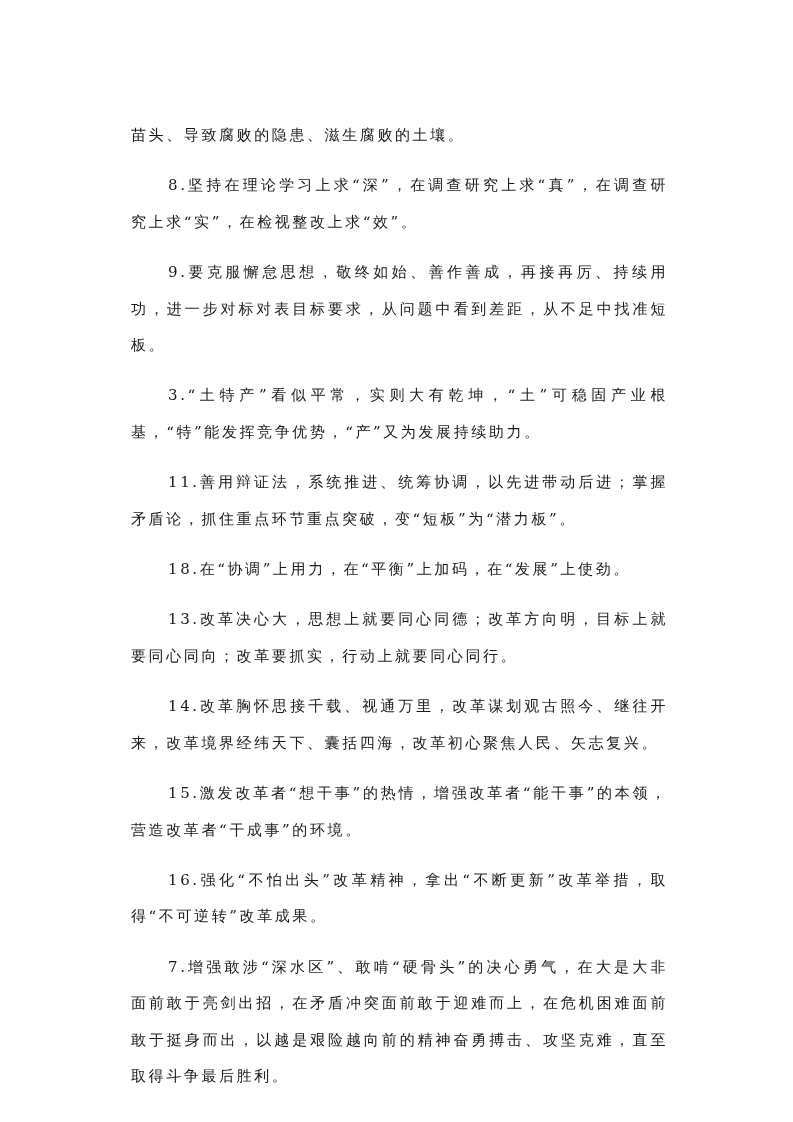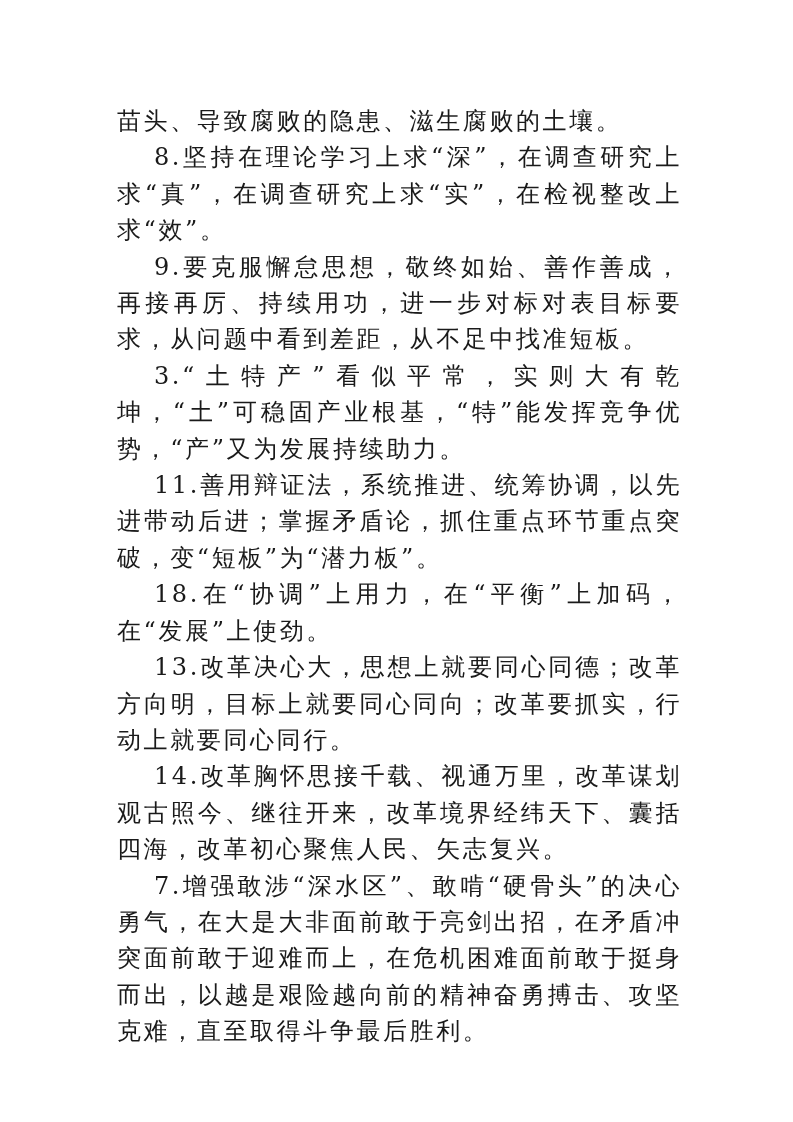--- a/index.html
+++ b/index.html
@@ -15,22 +15,22 @@
       font-family: "DejaVu Serif", "Liberation Serif", serif;
       color: #1a1a1a;
     }
     .page {
       position: absolute;
       left: 117px;
       top: 103px;
       width: 565px;
     }
     .para {
-      margin: 0;
-      font-size: 24px;
+      margin: 14px;
+      font-size: 15px;
       line-height: 36.4px;
       letter-spacing: 2.6px;
       text-align: justify;
       text-justify: inter-character;
       word-break: break-all;
     }
     .para.indent {
       text-indent: 37px;
     }
   </style>
@@ -56,15 +56,21 @@
   <p class="para indent">
     <span>18.</span><span>在“协调”上用力，在“平衡”上加码，在“发展”上使劲。</span>
   </p>
   <p class="para indent">
     <span>13.</span><span>改革决心大，思想上就要同心同德；改革方向明，目标上就要同心同向；改革要抓实，行动上就要同心同行。</span>
   </p>
   <p class="para indent">
     <span>14.</span><span>改革胸怀思接千载、视通万里，改革谋划观古照今、继往开来，改革境界经纬天下、囊括四海，改革初心聚焦人民、矢志复兴。</span>
   </p>
   <p class="para indent">
+    <span>15.</span><span>激发改革者“想干事”的热情，增强改革者“能干事”的本领，营造改革者“干成事”的环境。</span>
+  </p>
+  <p class="para indent">
+    <span>16.</span><span>强化“不怕出头”改革精神，拿出“不断更新”改革举措，取得“不可逆转”改革成果。</span>
+  </p>
+  <p class="para indent">
     <span>7.</span><span>增强敢涉“深水区”、敢啃“硬骨头”的决心勇气，在大是大非面前敢于亮剑出招，在矛盾冲突面前敢于迎难而上，在危机困难面前敢于挺身而出，以越是艰险越向前的精神奋勇搏击、攻坚克难，直至取得斗争最后胜利。</span>
   </p>
 </div>
 
 </body></html>

